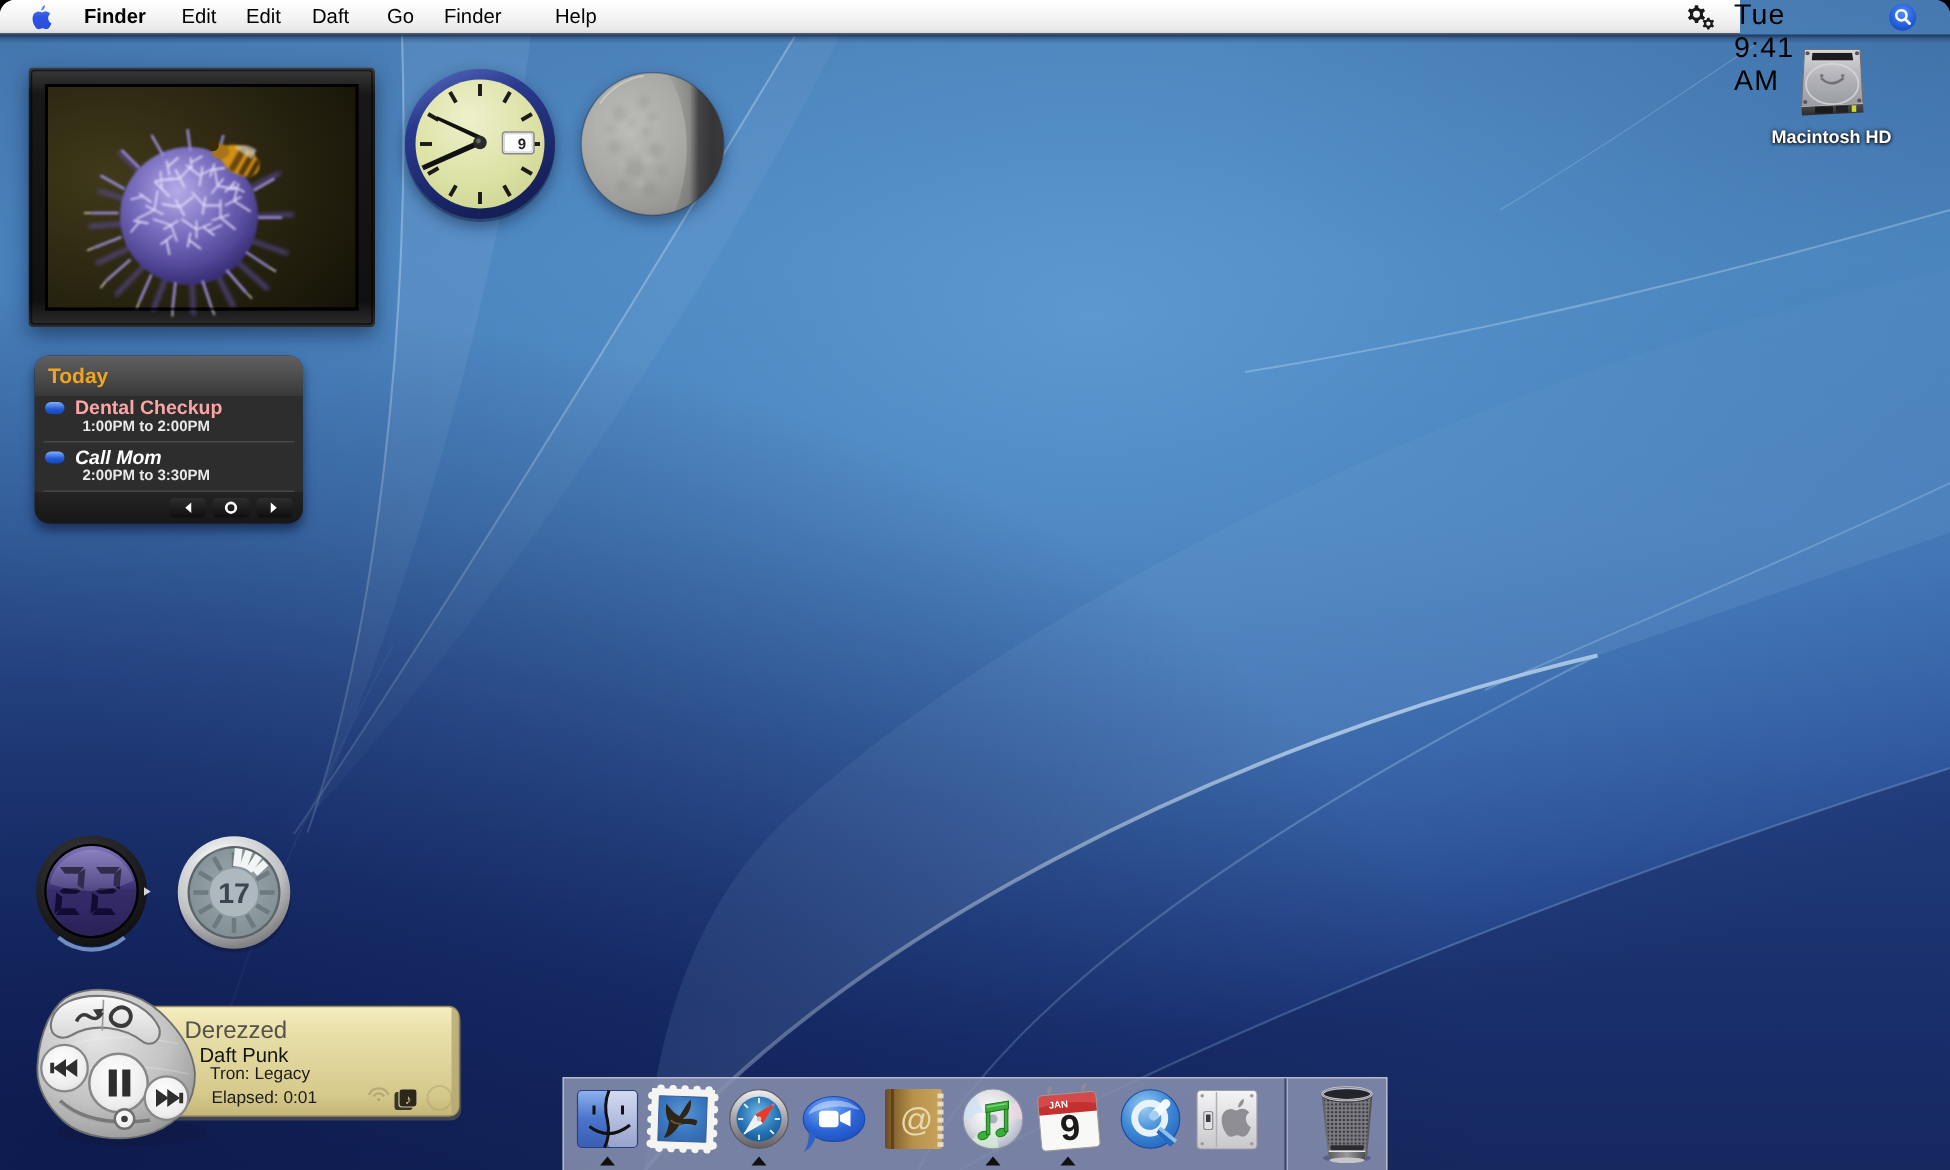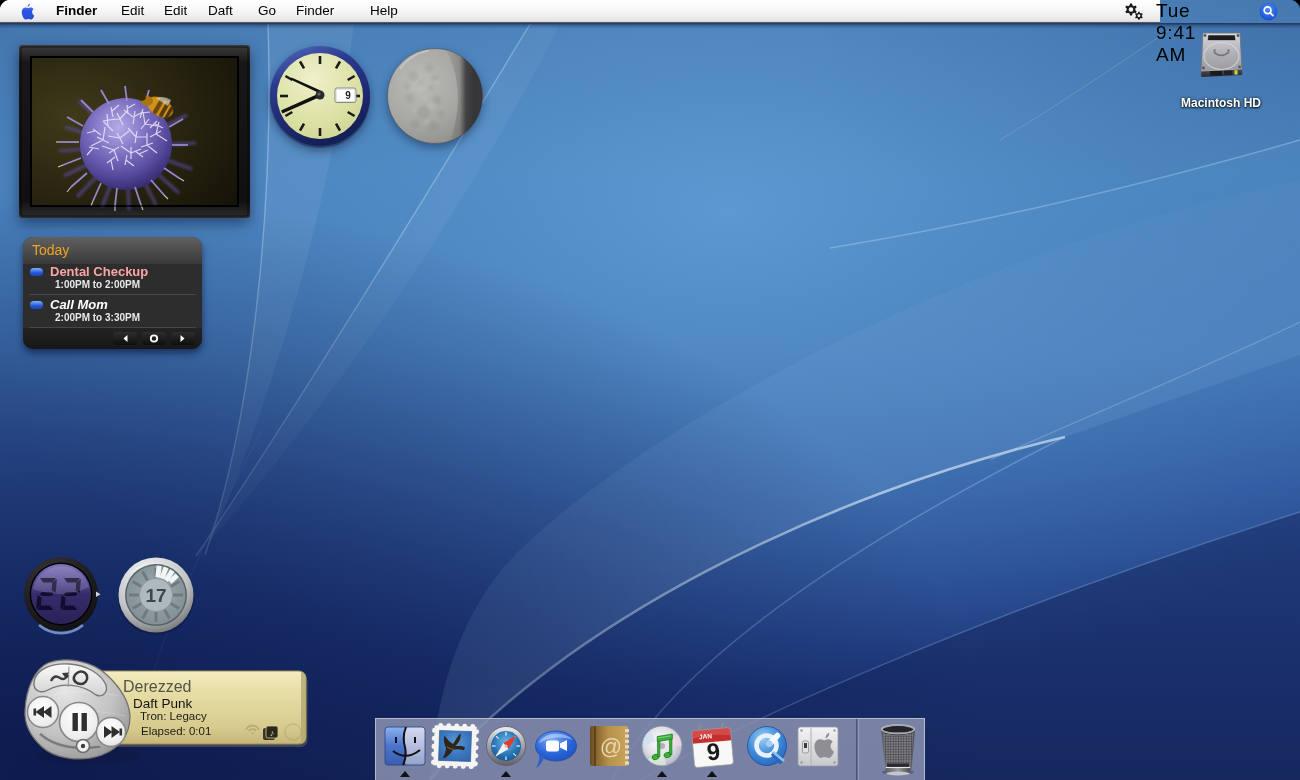--- a/index.html
+++ b/index.html
@@ -295,21 +295,21 @@
 <g clip-path="url(#mclip)">
  <path d="M56,-2 C74,24 76,64 60,100 L100,100 L100,-2 Z" fill="url(#term)"></path>
 </g>
 <path d="M13,21 A45,45 0 0 1 42,2.5" stroke="#e0e0dc" stroke-width="1.4" fill="none" opacity="0.5"></path>
 <circle cx="48" cy="48" r="47.5" fill="none" stroke="#1c1c20" stroke-opacity="0.3"></circle>
 </svg>
 
 <div style="position:absolute;left:23px;top:237px;width:179px;height:112px;border-radius:10px;
  background:#2d2d2d;box-shadow:0 4px 7px rgba(0,10,40,0.55);overflow:hidden;">
  <div style="position:absolute;left:0;top:0;width:100%;height:27px;background:linear-gradient(#606060,#454545 70%,#383838);"></div>
- <div style="position:absolute;left:9px;top:5px;font-size:14px;font-weight:normal;color:#f0a422;text-align:right;">Today</div>
+ <div style="position:absolute;left:9px;top:5px;font-size:14px;font-weight:bold;color:#f0a422;text-align:right;">Today</div>
  <div style="position:absolute;left:7px;top:31px;width:13px;height:8px;border-radius:4px;background:linear-gradient(#7fb2fa,#2257d8 60%,#1a46b4);"></div>
  <div style="position:absolute;left:27px;top:27px;font-size:13px;font-weight:bold;color:#fca5a5;">Dental Checkup</div>
  <div style="position:absolute;left:32px;top:42px;font-size:10px;font-weight:bold;color:#e8e8e8;">1:00PM to 2:00PM</div>
  <div style="position:absolute;left:6px;top:56.5px;width:167px;height:1px;background:#484848;"></div>
  <div style="position:absolute;left:7px;top:64px;width:13px;height:8px;border-radius:4px;background:linear-gradient(#7fb2fa,#2257d8 60%,#1a46b4);"></div>
  <div style="position:absolute;left:27px;top:60px;font-size:13px;font-weight:bold;color:#fff;font-style:italic;">Call Mom</div>
  <div style="position:absolute;left:32px;top:75px;font-size:10px;font-weight:bold;color:#e8e8e8;">2:00PM to 3:30PM</div>
  <div style="position:absolute;left:6px;top:89.5px;width:167px;height:1px;background:#464646;"></div>
  <div style="position:absolute;left:0;top:90.5px;width:100%;height:22px;background:linear-gradient(#232323,#161616);"></div>
  <div style="position:absolute;left:90px;top:95px;width:24px;height:13px;border-radius:3px;background:linear-gradient(#2e2e2e,#0e0e0e);"></div>
@@ -344,21 +344,21 @@
 <circle cx="9" cy="4.5" r="1.4" fill="#55555b"></circle>
     <circle cx="42" cy="4.5" r="1.4" fill="#55555b"></circle>
 <circle cx="7.5" cy="37" r="1.4" fill="#55555b"></circle>
     <circle cx="43.5" cy="36" r="1.4" fill="#55555b"></circle>
 <path d="M5,40 L46,38 L46.3,44 L5.3,46 Z" fill="url(#hdfront)"></path>
 <rect x="14" y="40" width="12" height="4.6" fill="#1a1a1c"></rect>
     <rect x="28" y="39.5" width="8" height="4.6" fill="#222226"></rect>
 <rect x="38.5" y="39.2" width="3" height="4.4" fill="#c8d838"></rect>
 <path d="M5,40 L46,38" stroke="#d0d0d4" stroke-width="0.8" opacity="0.8"></path>
 </svg>
-<div style="position:absolute;left:1160px;top:84px;width:122px;text-align:center;font-size:12px;font-weight:bold;color:#fff;text-shadow:0 1px 2px rgba(0,0,0,0.9), 0 0 3px rgba(0,0,0,0.8);margin-top:12px;">Macintosh HD</div>
+<div style="position:absolute;left:1160px;top:84px;width:122px;text-align:center;font-size:12px;font-weight:bold;color:#fff;text-shadow:0 1px 2px rgba(0,0,0,0.9), 0 0 3px rgba(0,0,0,0.8);">Macintosh HD</div>
 
 <svg style="position:absolute;left:22px;top:556px" width="80" height="84" viewBox="0 0 80 84">
 <defs>
  <radialGradient id="t1ring" cx="0.4" cy="0.3" r="0.9">
   <stop offset="0" stop-color="#3a3a3e"></stop>
         <stop offset="0.75" stop-color="#141416"></stop>
         <stop offset="1" stop-color="#000"></stop>
       </radialGradient>
  <linearGradient id="t1lcd" x1="0" y1="0" x2="0" y2="1">
   <stop offset="0" stop-color="#7f74bc"></stop>

